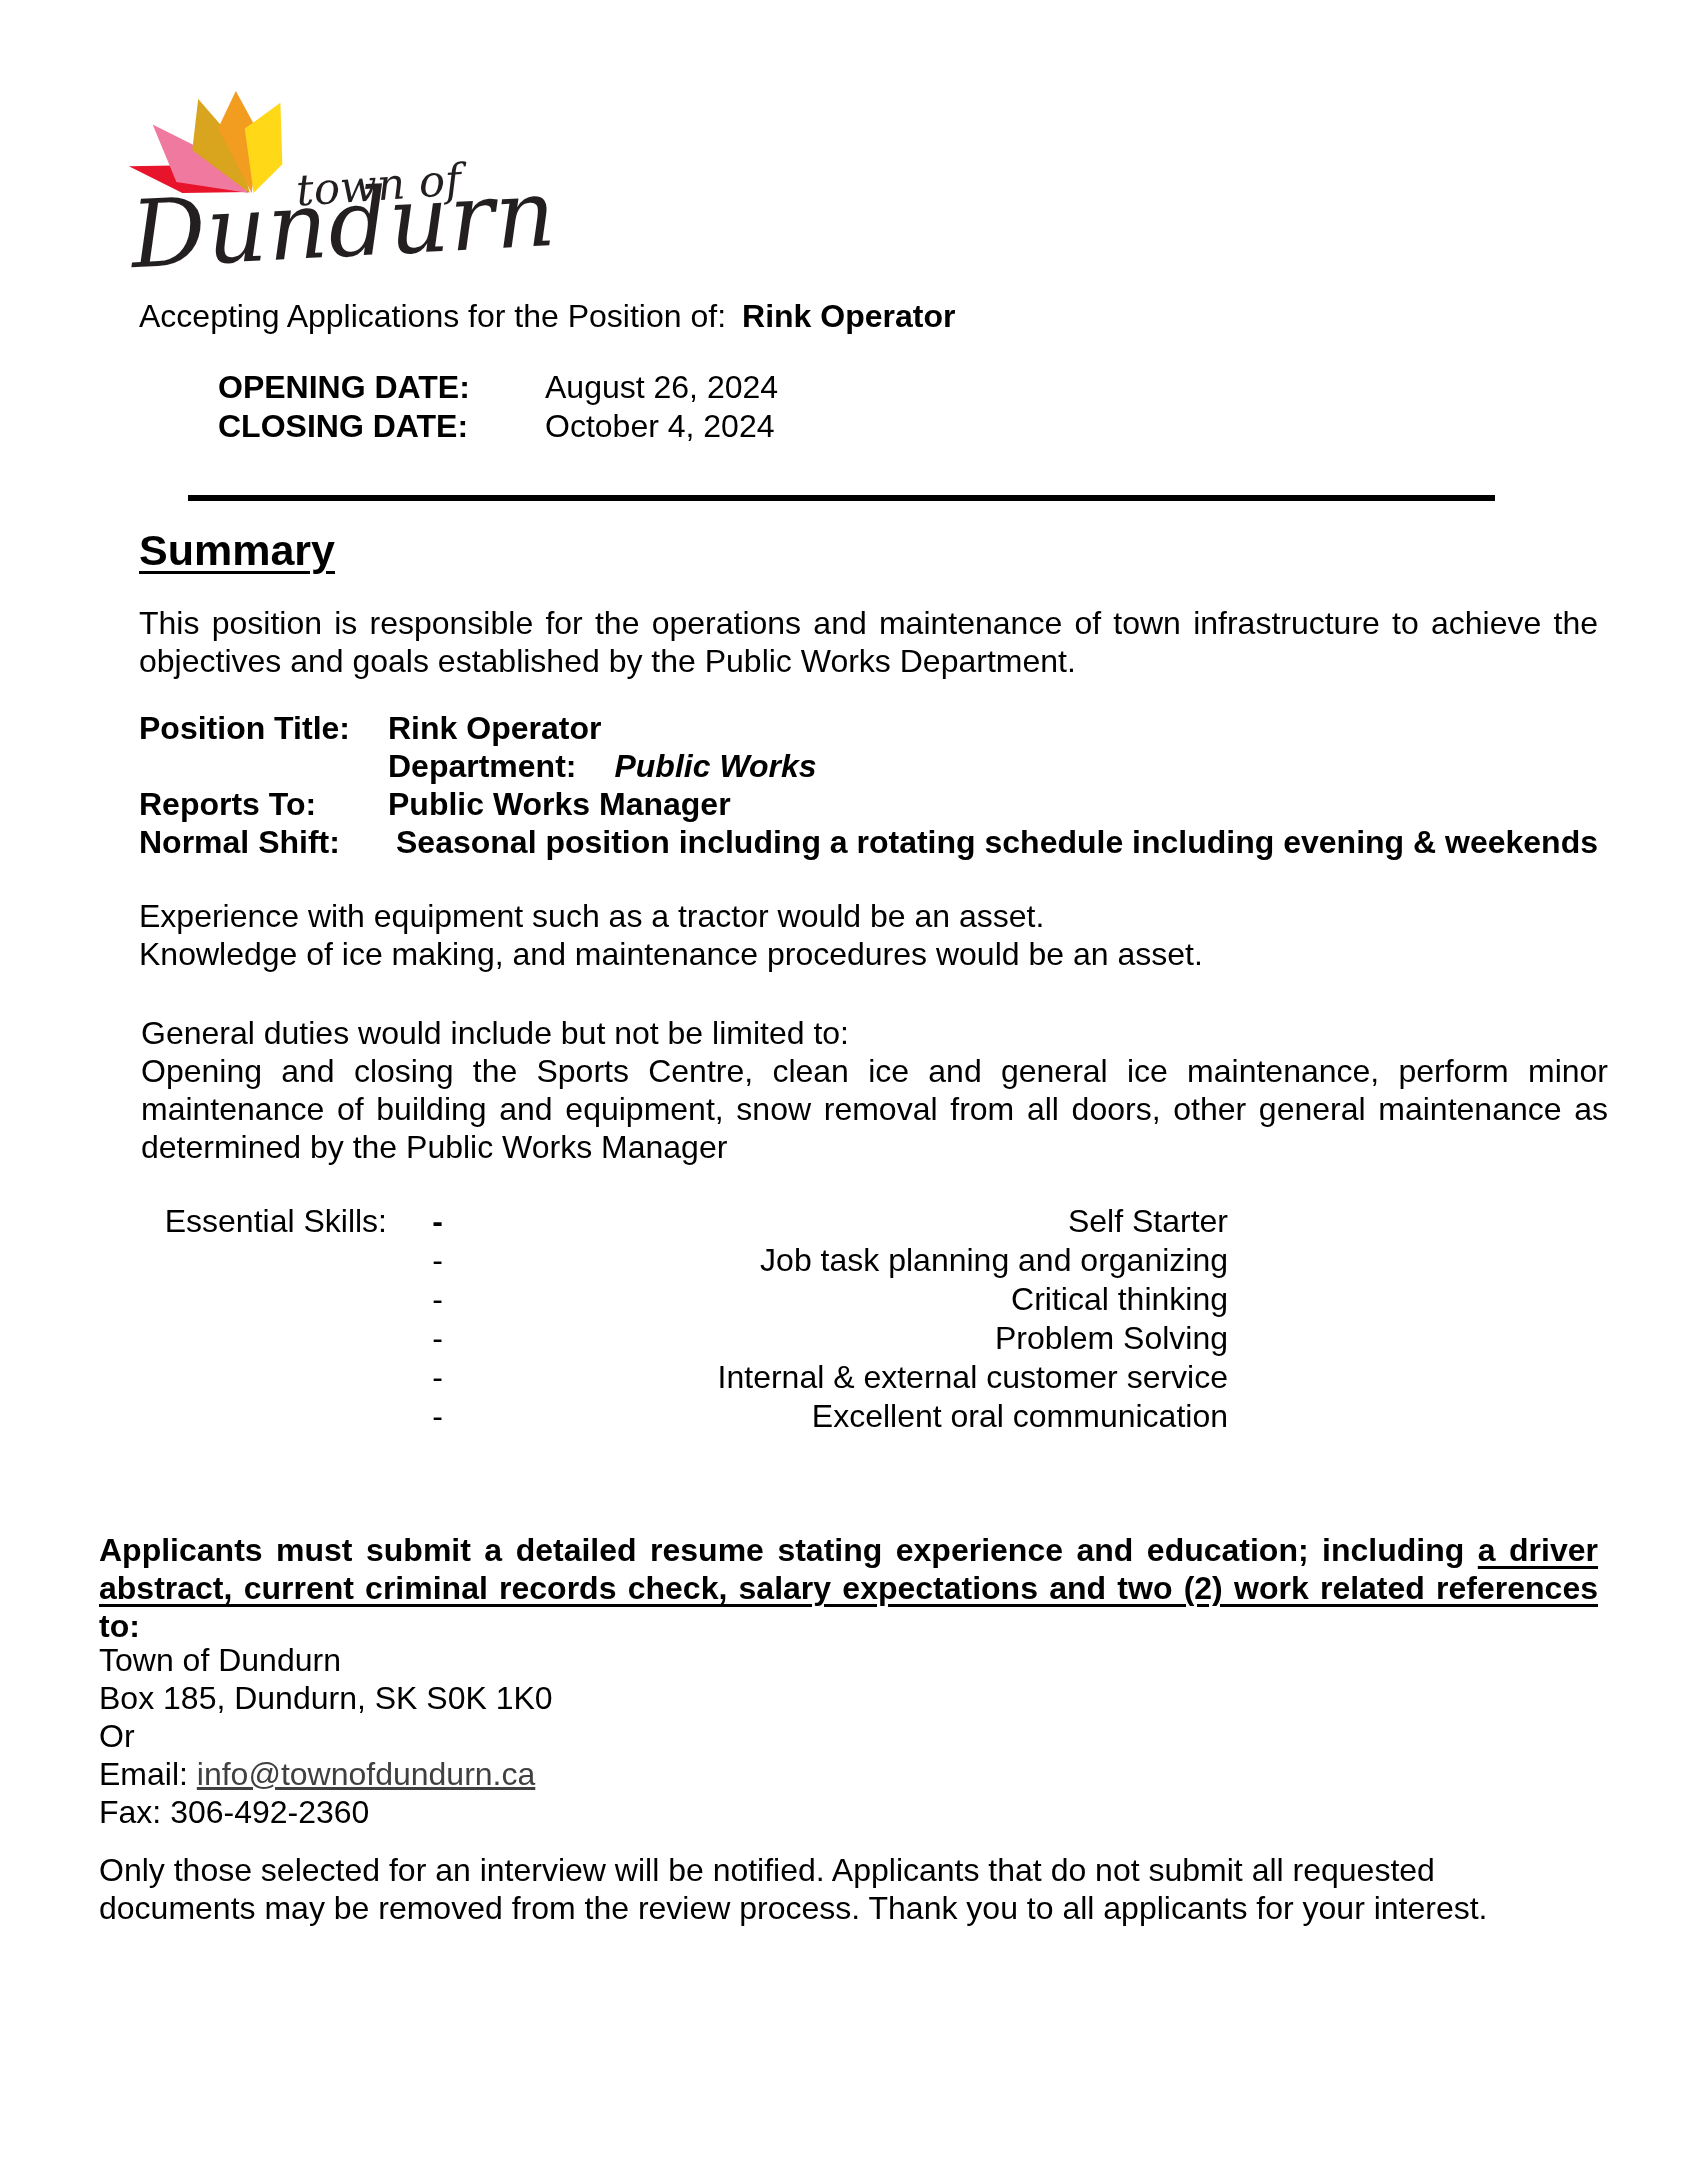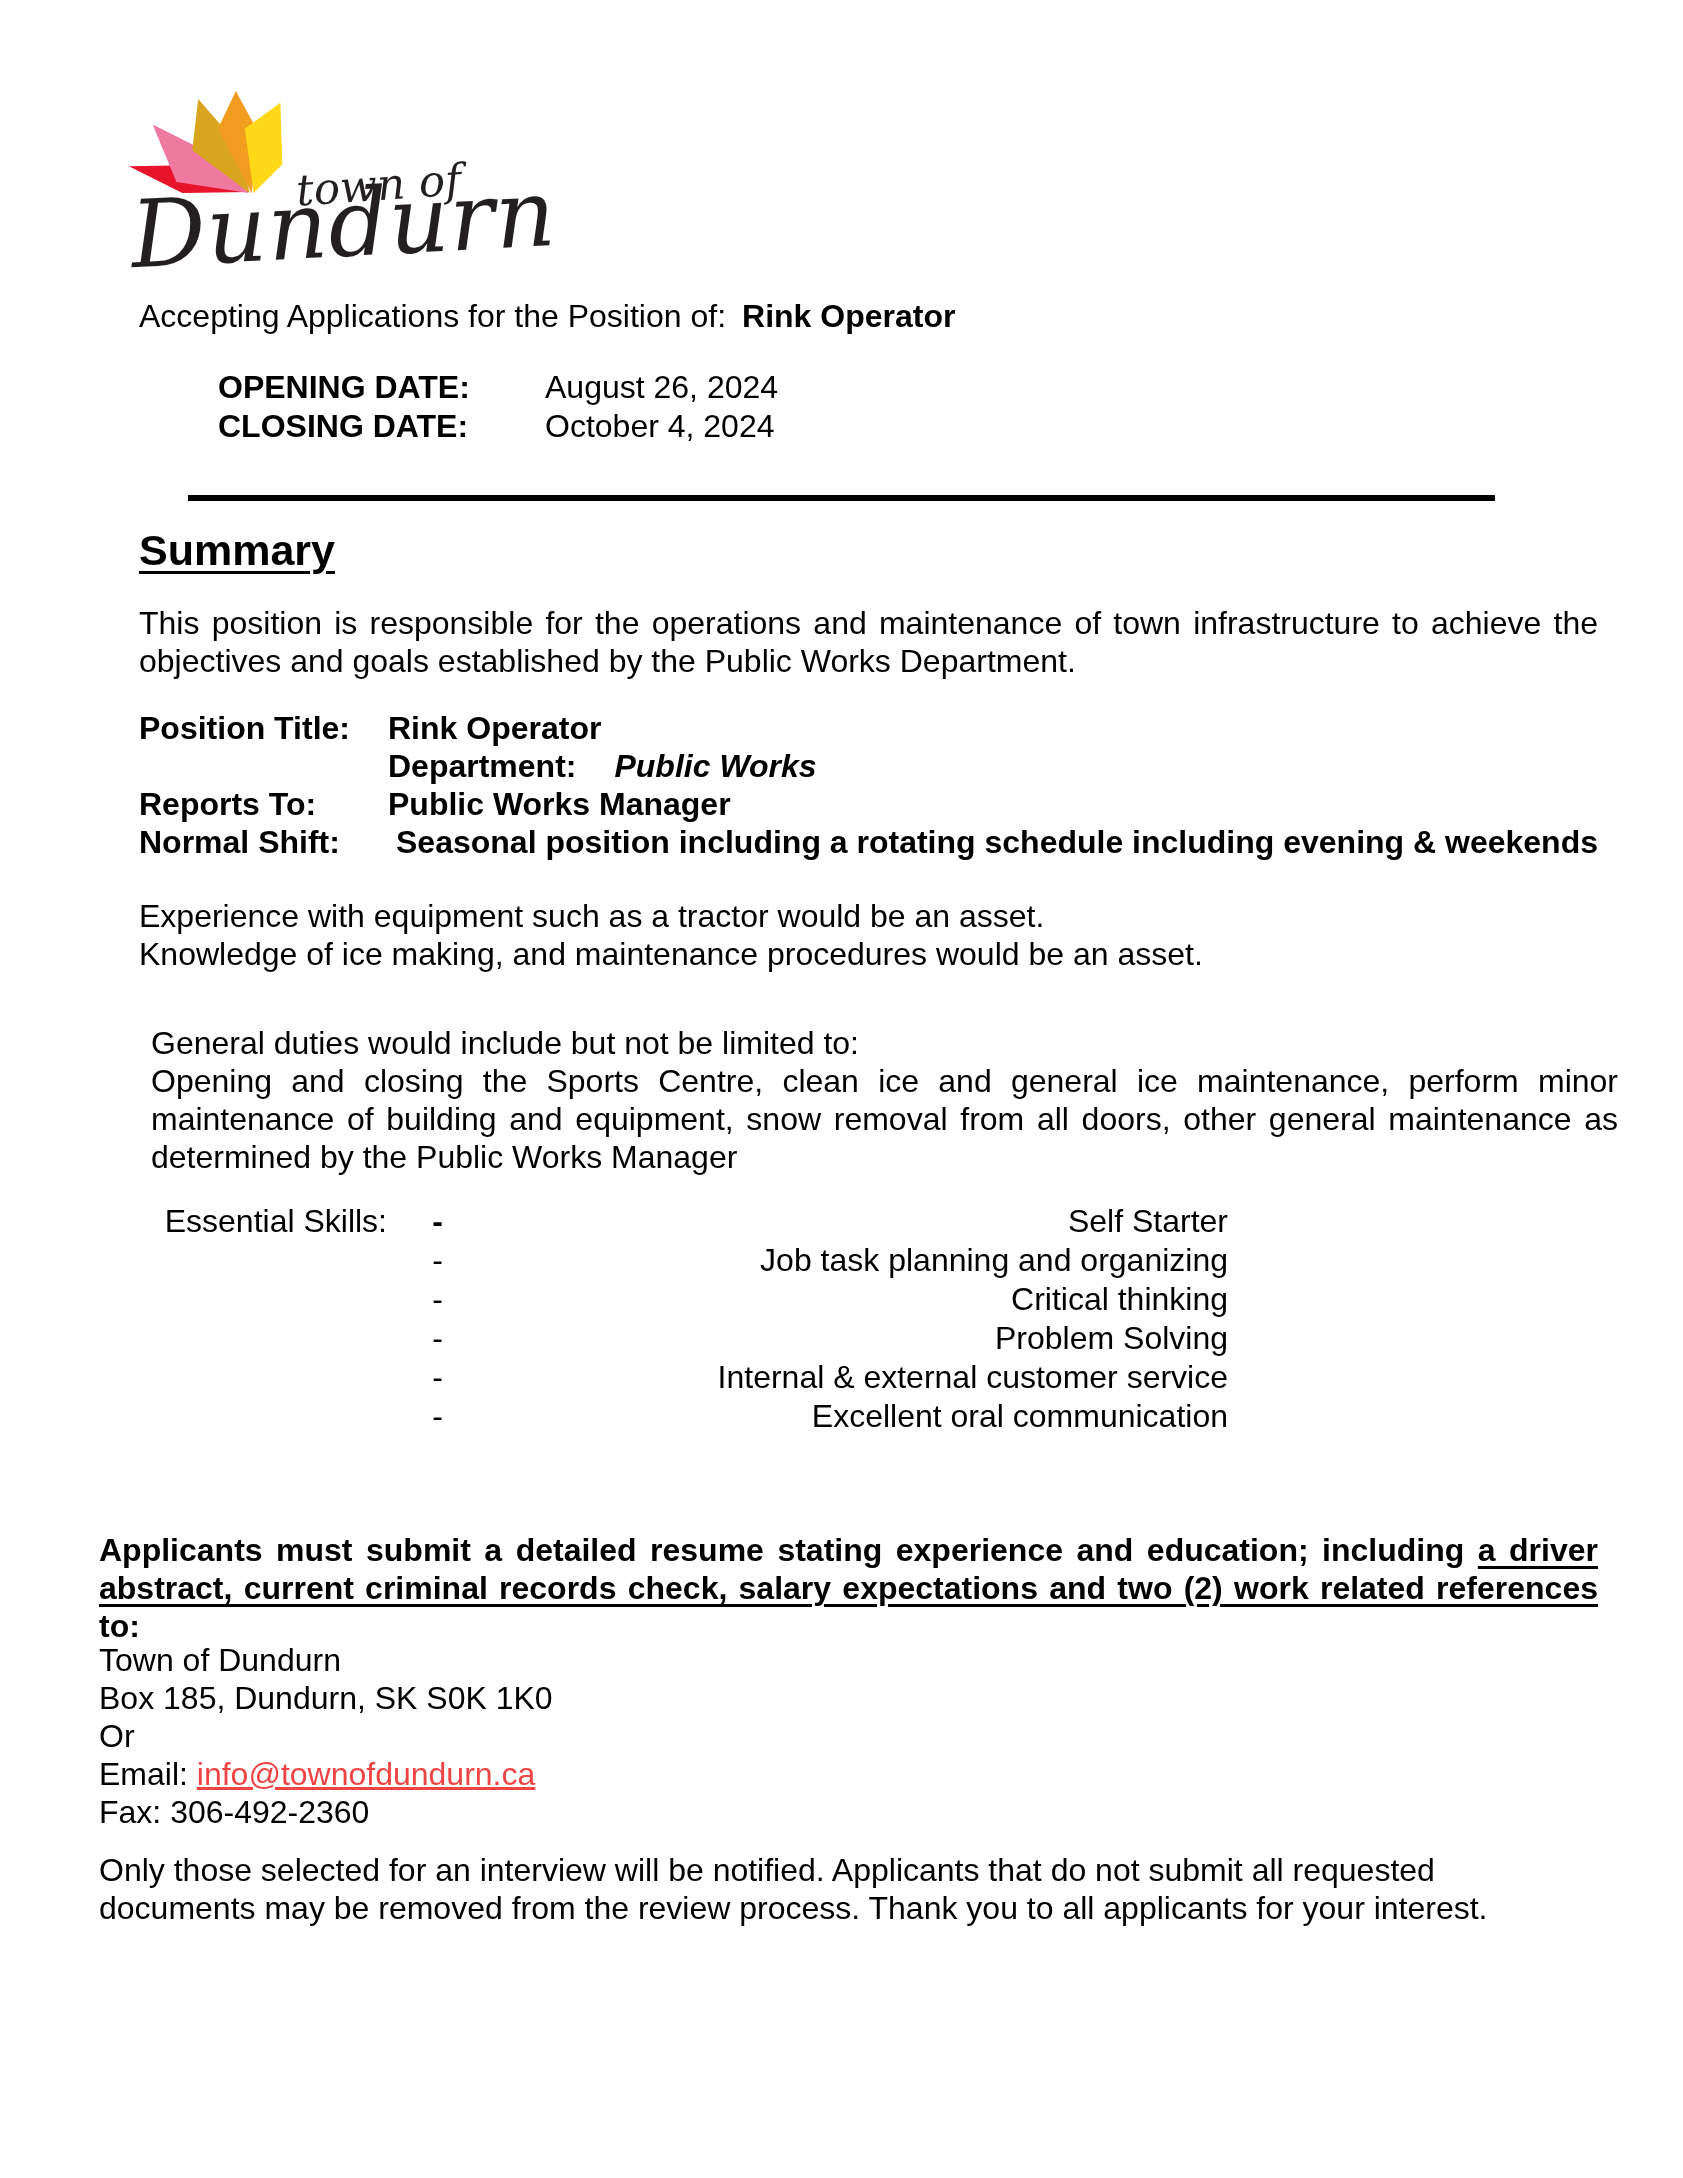--- a/index.html
+++ b/index.html
@@ -24,31 +24,31 @@
     left:139px;top:531px;margin:0;
     font-size:43px;font-weight:bold;
     text-decoration:underline;text-decoration-thickness:3px;text-underline-offset:6px;
   }
   .summary-b{left:139px;top:604px;width:1459px;margin:0;text-align:justify;}
   .posinfo{left:139px;top:709px;width:1485px;}
   .prow{display:grid;grid-template-columns:249px auto;line-height:38px;font-weight:bold;}
   .dept-val{margin-left:38px;font-style:italic;}
   .shift-val{margin-left:8px;}
   .assets{left:139px;top:897px;margin:0;}
-  .duties{left:139px;top:1012px;width:1467px;margin:12px;}
+  .duties{left:139px;top:1012px;width:1467px;margin:2px;}
   .duties .body{text-align:justify;}
   .skills{left:139px;top:1202px;width:1089px;}
   .skrow{display:grid;grid-template-columns:248px 56px auto;line-height:39px;text-align:right;}
   .submission{
     left:99px;top:1531px;width:1499px;margin:0;
     font-weight:bold;text-align:justify;
   }
   .submission .ul{text-decoration:underline;text-decoration-thickness:3px;text-underline-offset:5px;}
   .contact{left:99px;top:1641px;margin:0;line-height:38px;}
-  .email-link{color:#ef4444;text-decoration:underline;cursor:pointer;}
+  .email-link{color:#404040;text-decoration:underline;cursor:pointer;}
   .footer-note{left:99px;top:1851px;width:1499px;margin:0;}
   .logo text{fill:#231F20;}
   .townof{font-family:"DejaVu Serif", serif;font-style:italic;font-size:44px;}
   .dundurn{font-family:"DejaVu Serif", serif;font-style:italic;font-size:94px;letter-spacing:1px;}
 </style>
 </head>
 <body>
 
 <div class="page">
 

